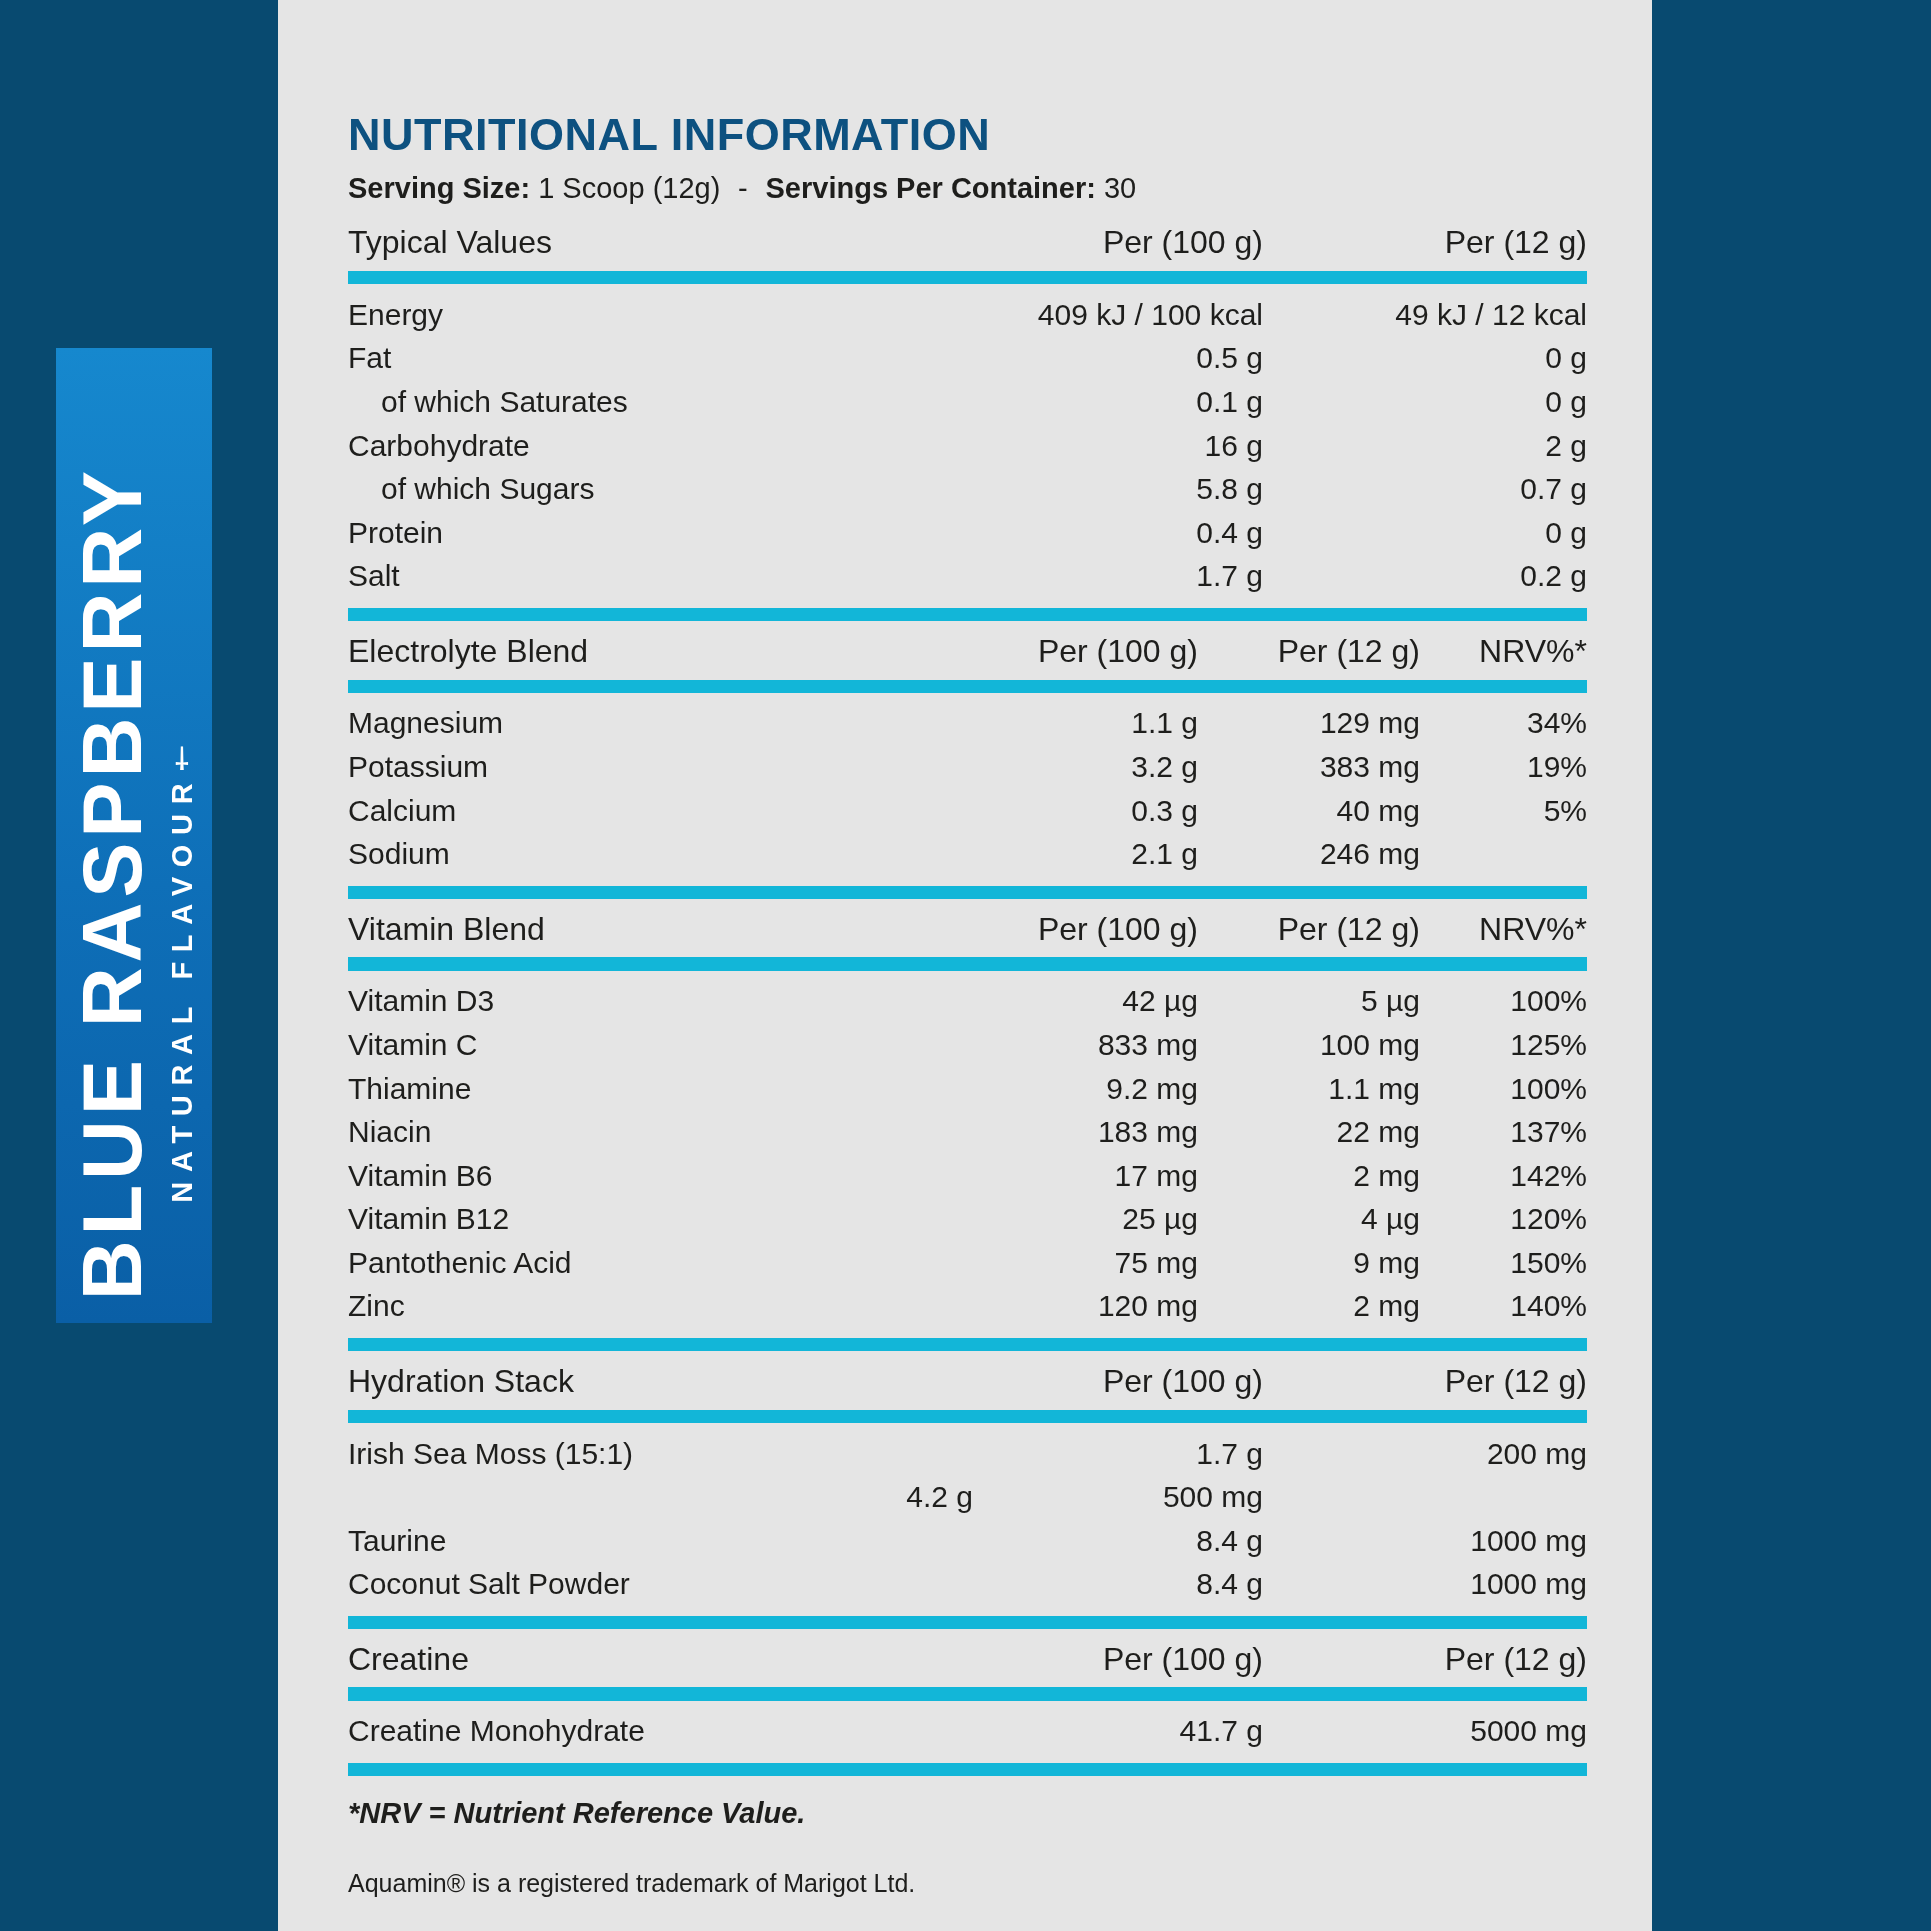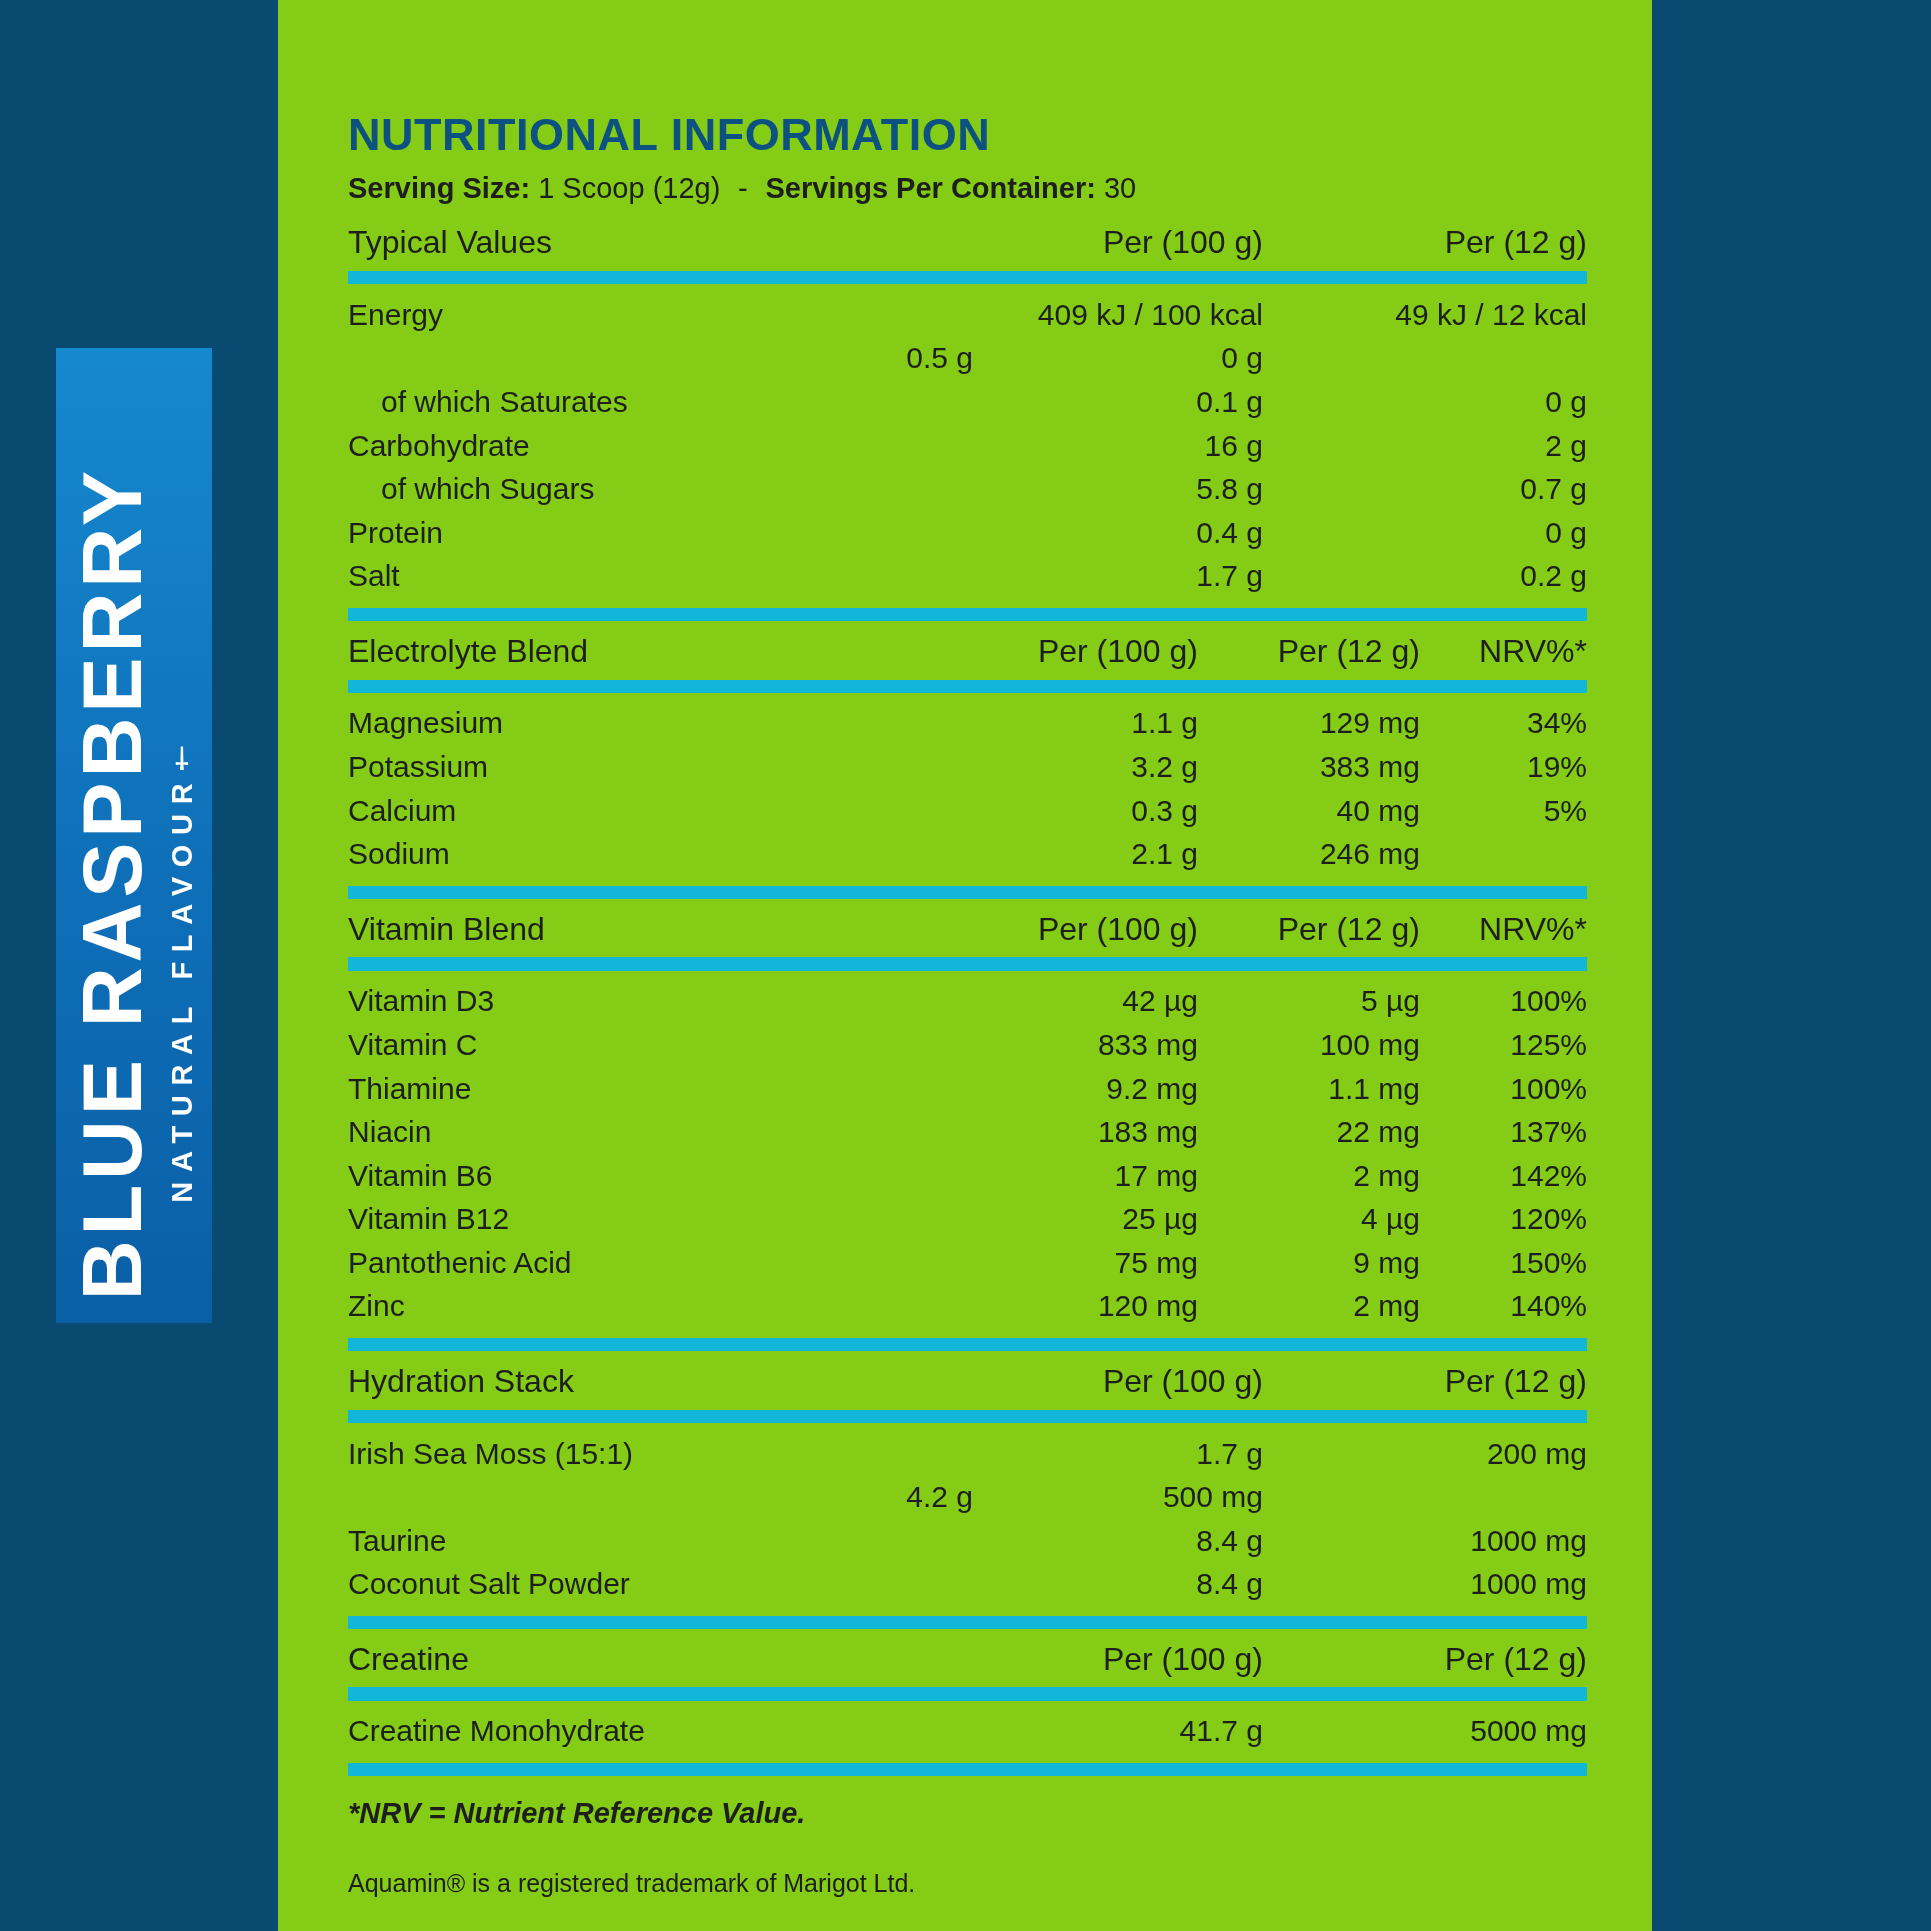--- a/index.html
+++ b/index.html
@@ -7,21 +7,21 @@
     width:1931px; height:1931px;
     font-family:"Liberation Sans","DejaVu Sans",sans-serif;
     color:#1e1e1c;
     background:#ffffff;
   }
   .page { display:flex; width:1931px; height:1931px; overflow:hidden; }
   .band { background:#084a70; height:1931px; flex:0 0 auto; }
   .band.left  { width:278px; position:relative; }
   .band.right { flex:1 1 auto; }
   .content {
-    width:1374px; flex:0 0 auto; background:#84cc16;
+    width:1374px; flex:0 0 auto; background:#e5e5e5;
     padding:0 66px 0 70px; box-sizing:border-box;
   }
 
   
   .flavor-box {
     position:absolute; left:56px; top:348px; width:156px; height:975px;
     background:linear-gradient(180deg,#1688ce 0%,#0e6fb8 55%,#0a5fa6 100%);
     display:flex; flex-direction:row; justify-content:center;
     align-items:flex-end; gap:13.5px; padding-bottom:23px; box-sizing:border-box;
   }
@@ -86,20 +86,21 @@
           <div class="cell val">Per (12 g)</div>
         </div>
         <div class="bar"></div>
         <div class="rows">
           <div class="t-row grid2">
             <div class="cell name">Energy</div>
             <div class="cell val">409 kJ / 100 kcal</div>
             <div class="cell val">49 kJ / 12 kcal</div>
           </div>
           <div class="t-row grid2">
+            <div class="cell name">Fat</div>
             <div class="cell val">0.5 g</div>
             <div class="cell val">0 g</div>
           </div>
           <div class="t-row grid2">
             <div class="cell name indent">of which Saturates</div>
             <div class="cell val">0.1 g</div>
             <div class="cell val">0 g</div>
           </div>
           <div class="t-row grid2">
             <div class="cell name">Carbohydrate</div>

